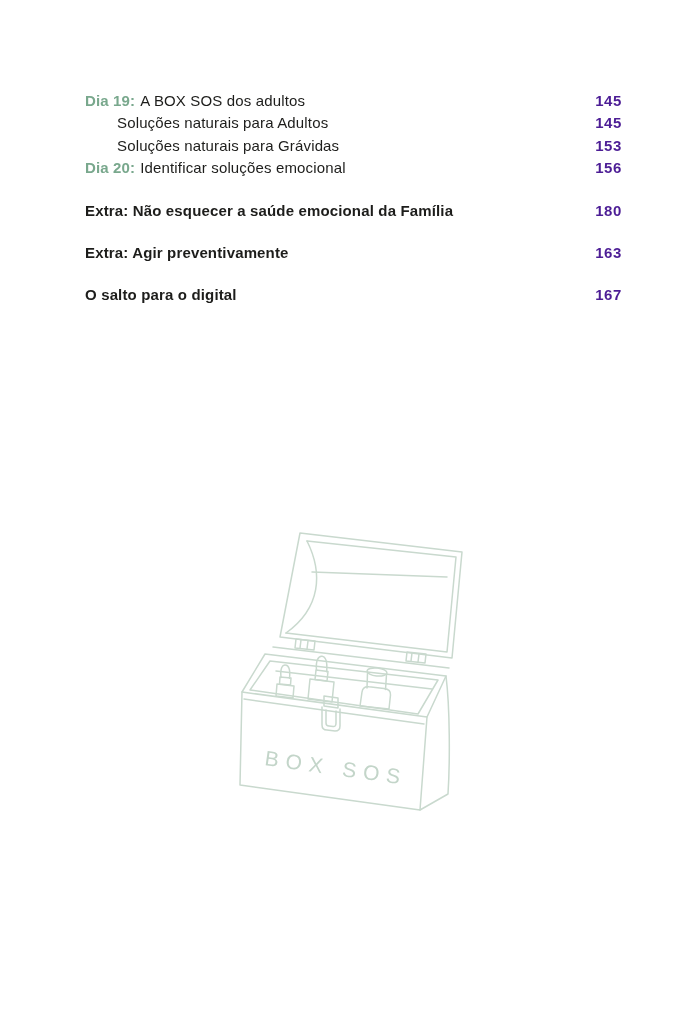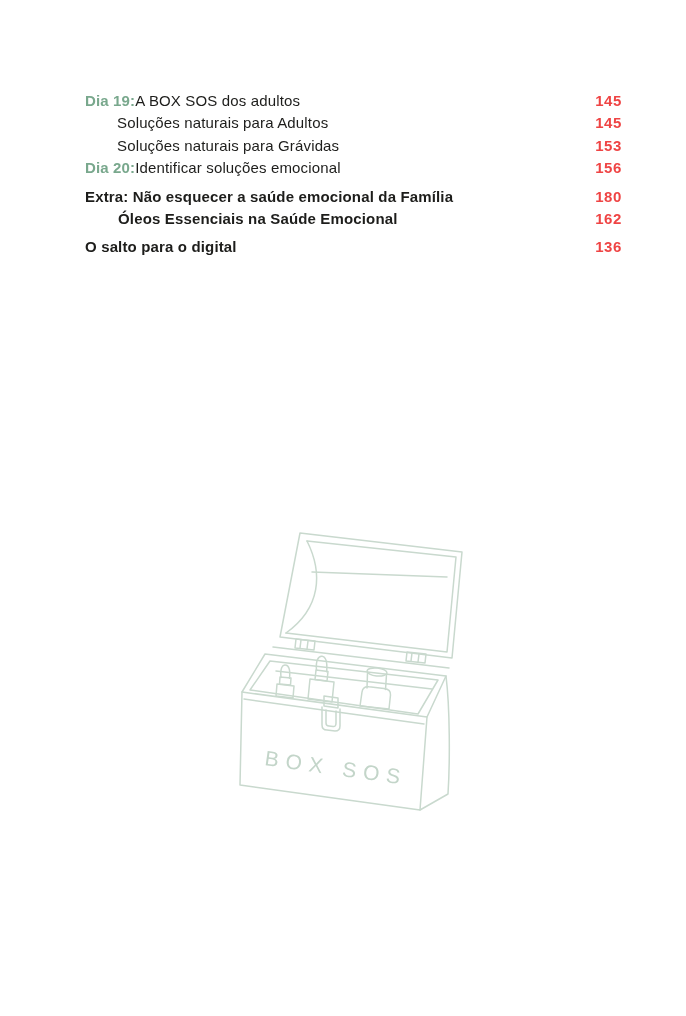--- a/index.html
+++ b/index.html
@@ -23,31 +23,32 @@
     height: 22.4px;
     line-height: 22.4px;
     font-size: 15px;
     color: #1d1d1b;
     letter-spacing: 0.15px;
     white-space: nowrap;
   }
   .row .lbl { flex: 1; }
   .row .pg {
     font-weight: 700;
-    color: #ef4444;
+    color: #4c1d95;
     letter-spacing: 0.6px;
   }
   .prefix {
     font-weight: 700;
     color: #79a88d;
+    margin-right: 5px;
   }
   .sub .lbl { padding-left: 32px; }
   .bold .lbl { font-weight: 700; }
   .boldsub .lbl { padding-left: 33px; font-weight: 700; }
-  .gap { margin-top: 6px; }
+  .gap { margin-top: 20px; }
   .illustration {
     position: absolute;
     left: 228px;
     top: 518px;
     width: 250px;
     height: 300px;
   }
   .illustration text {
     font-family: "Liberation Sans", sans-serif;
     font-size: 21px;
@@ -82,29 +83,29 @@
       <span class="lbl"><span class="prefix">Dia 20:</span><span>Identificar soluções emocional</span></span>
       <span class="pg">156</span>
     </div>
 
 
     <div class="row bold gap">
       <span class="lbl"><span>Extra: Não esquecer a saúde emocional da Família</span></span>
       <span class="pg">180</span>
     </div>
 
-    <div class="row boldsub">
-      <span class="lbl"><span>Óleos Essenciais na Saúde Emocional</span></span>
-      <span class="pg">162</span>
+
+    <div class="row bold gap">
+      <span class="lbl"><span>Extra: Agir preventivamente</span></span>
+      <span class="pg">163</span>
     </div>
-
 
     <div class="row bold gap">
       <span class="lbl"><span>O salto para o digital</span></span>
-      <span class="pg">136</span>
+      <span class="pg">167</span>
     </div>
 
 
   </div>
 
   <svg class="illustration" viewBox="0 0 250 300" aria-hidden="true">
     <g fill="none" stroke="#c9d9ce" stroke-width="1.5" stroke-linejoin="round" stroke-linecap="round">
 
       <path d="M 72,15 L 234,34 L 224,140 L 52,119 Z"></path>
       <path d="M 79,23 L 228,39 L 219,134 L 58,115"></path>

